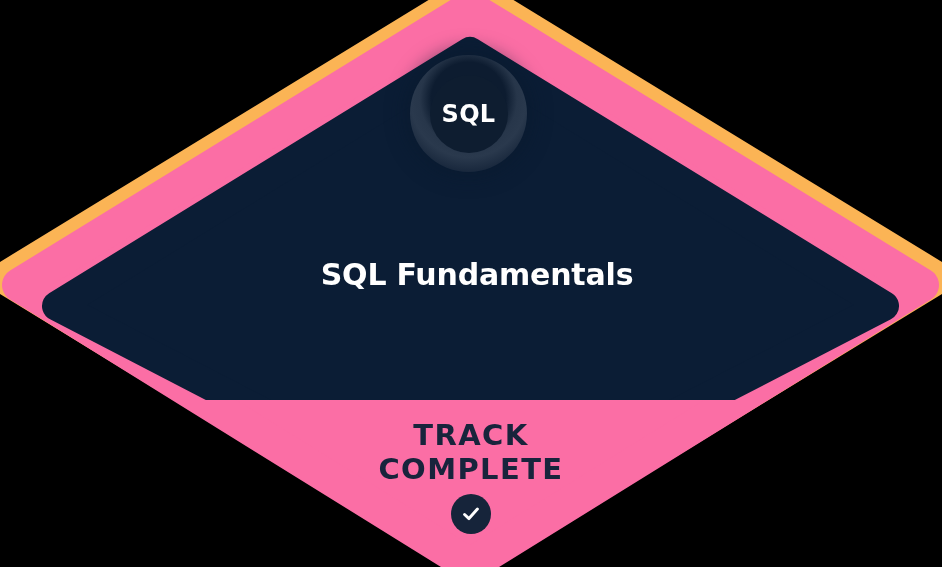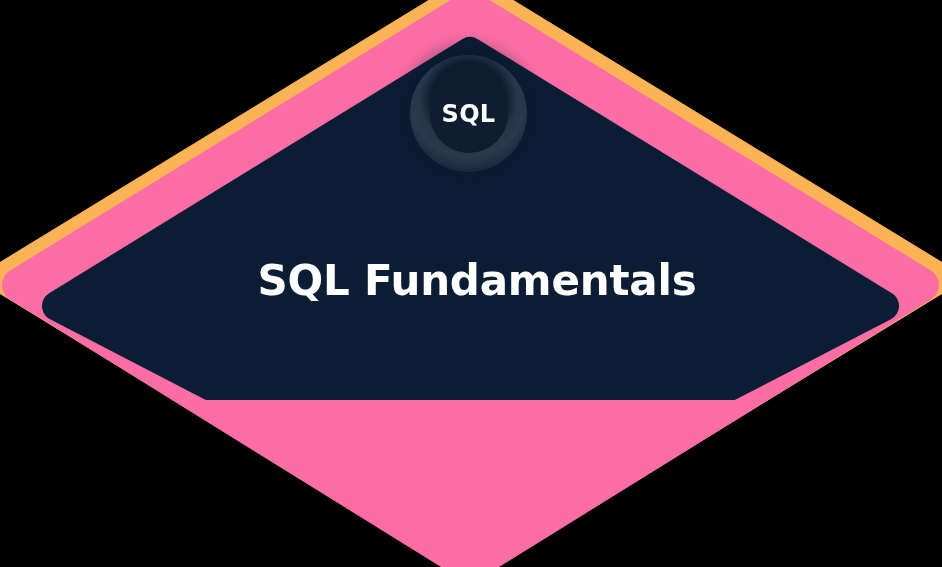--- a/index.html
+++ b/index.html
@@ -64,21 +64,21 @@
     font-family: "DejaVu Sans", sans-serif;
   }
   
   #track-title {
     position: absolute;
     left: 12px;
     right: 0;
     top: 258px;
     text-align: center;
     color: #ffffff;
-    font-size: 42px;
+    font-size: 30px;
     font-weight: 700;
     letter-spacing: -0.2px;
     line-height: 1.1;
     font-family: "DejaVu Sans", sans-serif;
   }
   
   #status-block {
     position: absolute;
     left: 0;
     right: 0;
@@ -146,15 +146,24 @@
   <div class="overlay">
 
     <div id="sql-badge">
       <div id="sql-badge-inner">
         <span id="sql-badge-label">SQL</span>
       </div>
     </div>
 
     <div id="track-title">SQL Fundamentals</div>
 
+    <div id="status-block">
+      <div class="status-line">TRACK</div>
+      <div class="status-line">COMPLETE</div>
+      <div id="status-check">
+        <svg width="22" height="22" viewBox="0 0 24 24" aria-hidden="true">
+          <path d="M5 12.5 L9.8 17 L19 6.6" fill="none" stroke="#ffffff" stroke-width="3.2" stroke-linecap="round" stroke-linejoin="round"></path>
+        </svg>
+      </div>
+    </div>
 
   </div>
 </div>
 
 </body></html>

